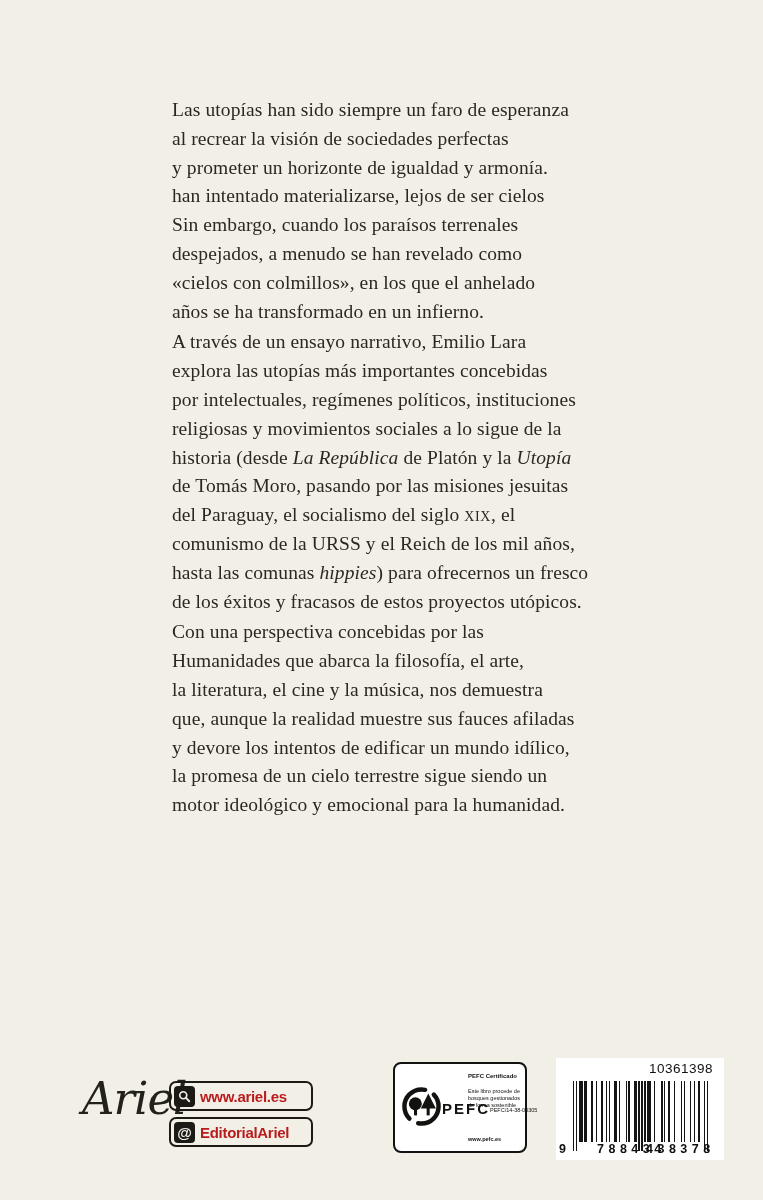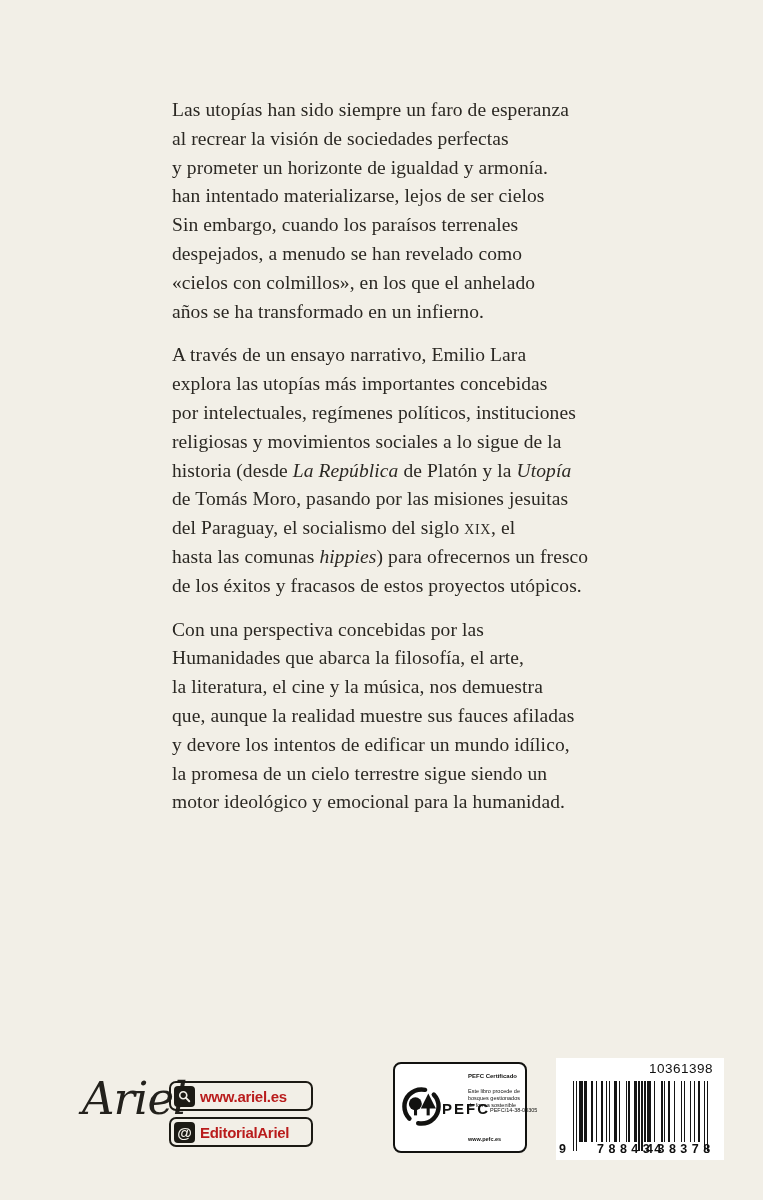--- a/index.html
+++ b/index.html
@@ -12,21 +12,21 @@
     color:#2b2823;
     overflow:hidden;
     padding-left:23px;
   }
 
   
   .blurb{
     position:absolute;left:172px;top:96px;
     font-size:19.5px;line-height:28.8px;letter-spacing:0.1px;
   }
-  .para + .para{margin-top:15px;}
+  .para + .para{margin-top:2px;}
   .line{white-space:nowrap;}
   .it{font-style:italic;}
   .sc{font-variant:small-caps;letter-spacing:0.6px;}
 
   
   .ariel{
     position:absolute;left:82px;top:1072px;
     font-family:"DejaVu Serif",serif;font-style:italic;
     font-size:45px;color:#23211c;letter-spacing:-1px;
   }
@@ -93,20 +93,21 @@
         <div class="line">años se ha transformado en un infierno.</div>
       </div>
       <div class="para">
         <div class="line">A través de un ensayo narrativo, Emilio Lara</div>
         <div class="line">explora las utopías más importantes concebidas</div>
         <div class="line">por intelectuales, regímenes políticos, instituciones</div>
         <div class="line">religiosas y movimientos sociales a lo sigue de la</div>
         <div class="line">historia (desde <span class="it">La República</span> de Platón y la <span class="it">Utopía</span></div>
         <div class="line">de Tomás Moro, pasando por las misiones jesuitas</div>
         <div class="line">del Paraguay, el socialismo del siglo <span class="sc">xix</span>, el</div>
+        <div class="line">comunismo de la URSS y el Reich de los mil años,</div>
         <div class="line">hasta las comunas <span class="it">hippies</span>) para ofrecernos un fresco</div>
         <div class="line">de los éxitos y fracasos de estos proyectos utópicos.</div>
       </div>
       <div class="para">
         <div class="line">Con una perspectiva concebidas por las</div>
         <div class="line">Humanidades que abarca la filosofía, el arte,</div>
         <div class="line">la literatura, el cine y la música, nos demuestra</div>
         <div class="line">que, aunque la realidad muestre sus fauces afiladas</div>
         <div class="line">y devore los intentos de edificar un mundo idílico,</div>
         <div class="line">la promesa de un cielo terrestre sigue siendo un</div>

